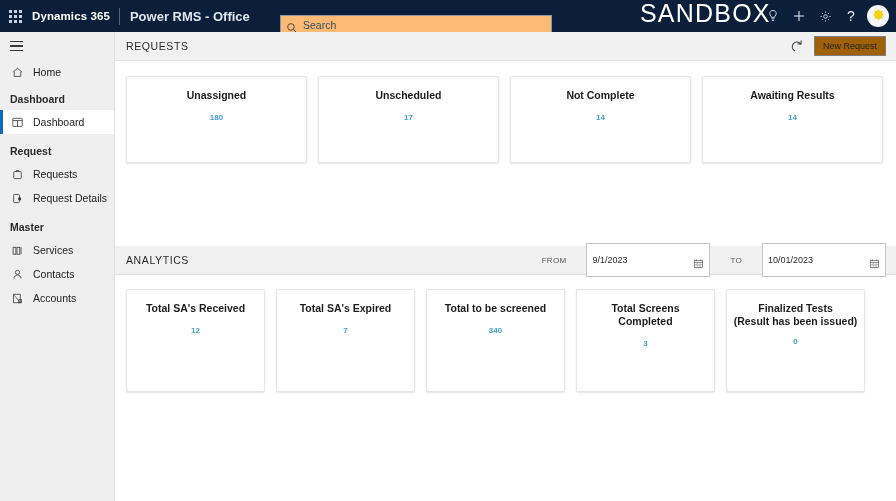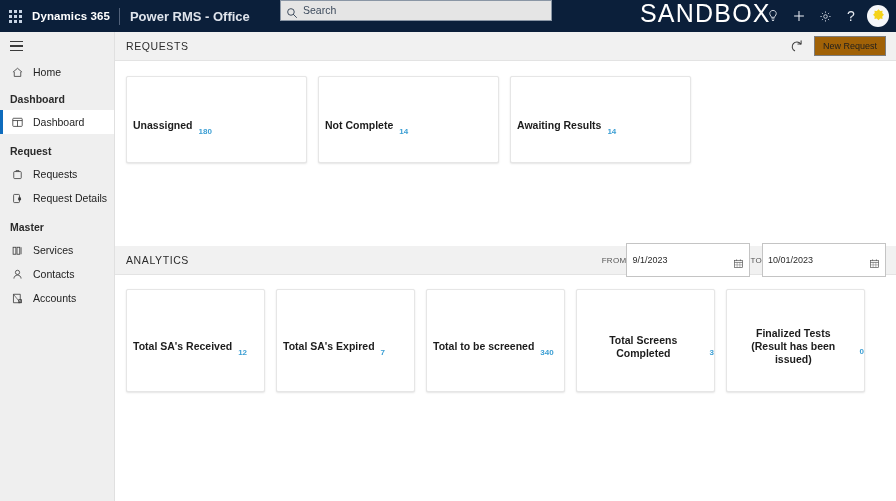--- a/index.html
+++ b/index.html
@@ -35,23 +35,23 @@
     padding: 0 9px 0 2px; letter-spacing: .1px; white-space: nowrap;
   }
   .brand-divider {
     width: 1px; height: 17px; background: #51617a;
   }
   .appname {
     font-size: 13px; color: #dfe4ec; padding-left: 10px; white-space: nowrap;
     font-weight: bold;
   }
   .searchwrap {
-    position: absolute; left: 280px; top: 0;
+    position: absolute; left: 280px; top: 15px;
     width: 272px; height: 21px;
-    background: #e5e5e5;
+    background: #fdba74;
     border: 1px solid #8a96a5;
     display: flex; align-items: center;
     padding: 0 5px;
   }
   .search-icon { width: 12px; height: 12px; flex: 0 0 12px; margin-right: 5px; }
   .search-placeholder {
     font-size: 10.5px; color: #3c4a5c; line-height: 1;
   }
   .sandbox {
     position: absolute; left: 640px; top: -1px;
@@ -135,21 +135,21 @@
     cursor: pointer;
   }
   .newreq-btn {
     height: 20px; min-width: 62px;
     background: #a16207; border: 1px solid #7d7d7d;
     font-size: 9px; color: #1f1f1f;
     display: flex; align-items: center; justify-content: center;
     padding: 0 8px; cursor: pointer;
   }
 
-  .date-filters { display: flex; align-items: center; gap: 0; }
+  .date-filters { display: flex; align-items: center; gap: 20px; }
   .dlabel { font-size: 8px; color: #555555; letter-spacing: .3px; }
   .date-input {
     width: 124px; height: 28px;
     background: #ffffff; border: 1px solid #c4c4c4;
     display: flex; align-items: center;
     padding: 16px 5px; cursor: text;
   }
   .date-val { font-size: 9px; color: #2b2b2b; flex: 1; }
   .cal-icon { width: 11px; height: 11px; flex: 0 0 11px; }
 
@@ -158,21 +158,21 @@
     display: flex; gap: 11px;
     padding: 14px 11px 0 11px;
   }
   .card-row.requests { padding-top: 15px; }
   .card {
     background: #ffffff;
     border: 1px solid #e6e6e6;
     border-radius: 2px;
     box-shadow: 0 1px 2px rgba(0,0,0,.10), 0 0 1px rgba(0,0,0,.06);
     padding-top: 12px;
-    display: flex; flex-direction: row; align-items: center;
+    display: flex; flex-direction: column; align-items: center;
     cursor: pointer;
   }
   .card-row.requests .card { width: 181px; height: 87px; }
   .card-row.analytics .card { width: 139px; height: 103px; }
   .card-title {
     font-size: 10.5px; font-weight: bold; color: #1c1c1c;
     text-align: center; line-height: 13px; padding: 0 6px;
   }
   .card-title .sub { display: block; font-weight: bold; }
   .card-value {
@@ -347,20 +347,24 @@
         </svg>
       </div>
       <div class="newreq-btn">New Request</div>
     </div>
   </div>
 
   <div class="card-row requests">
     <div class="card">
       <div class="card-title">Unassigned</div>
       <div class="card-value">180</div>
+    </div>
+    <div class="card">
+      <div class="card-title">Unscheduled</div>
+      <div class="card-value">17</div>
     </div>
     <div class="card">
       <div class="card-title">Not Complete</div>
       <div class="card-value">14</div>
     </div>
     <div class="card">
       <div class="card-title">Awaiting Results</div>
       <div class="card-value">14</div>
     </div>
   </div>

